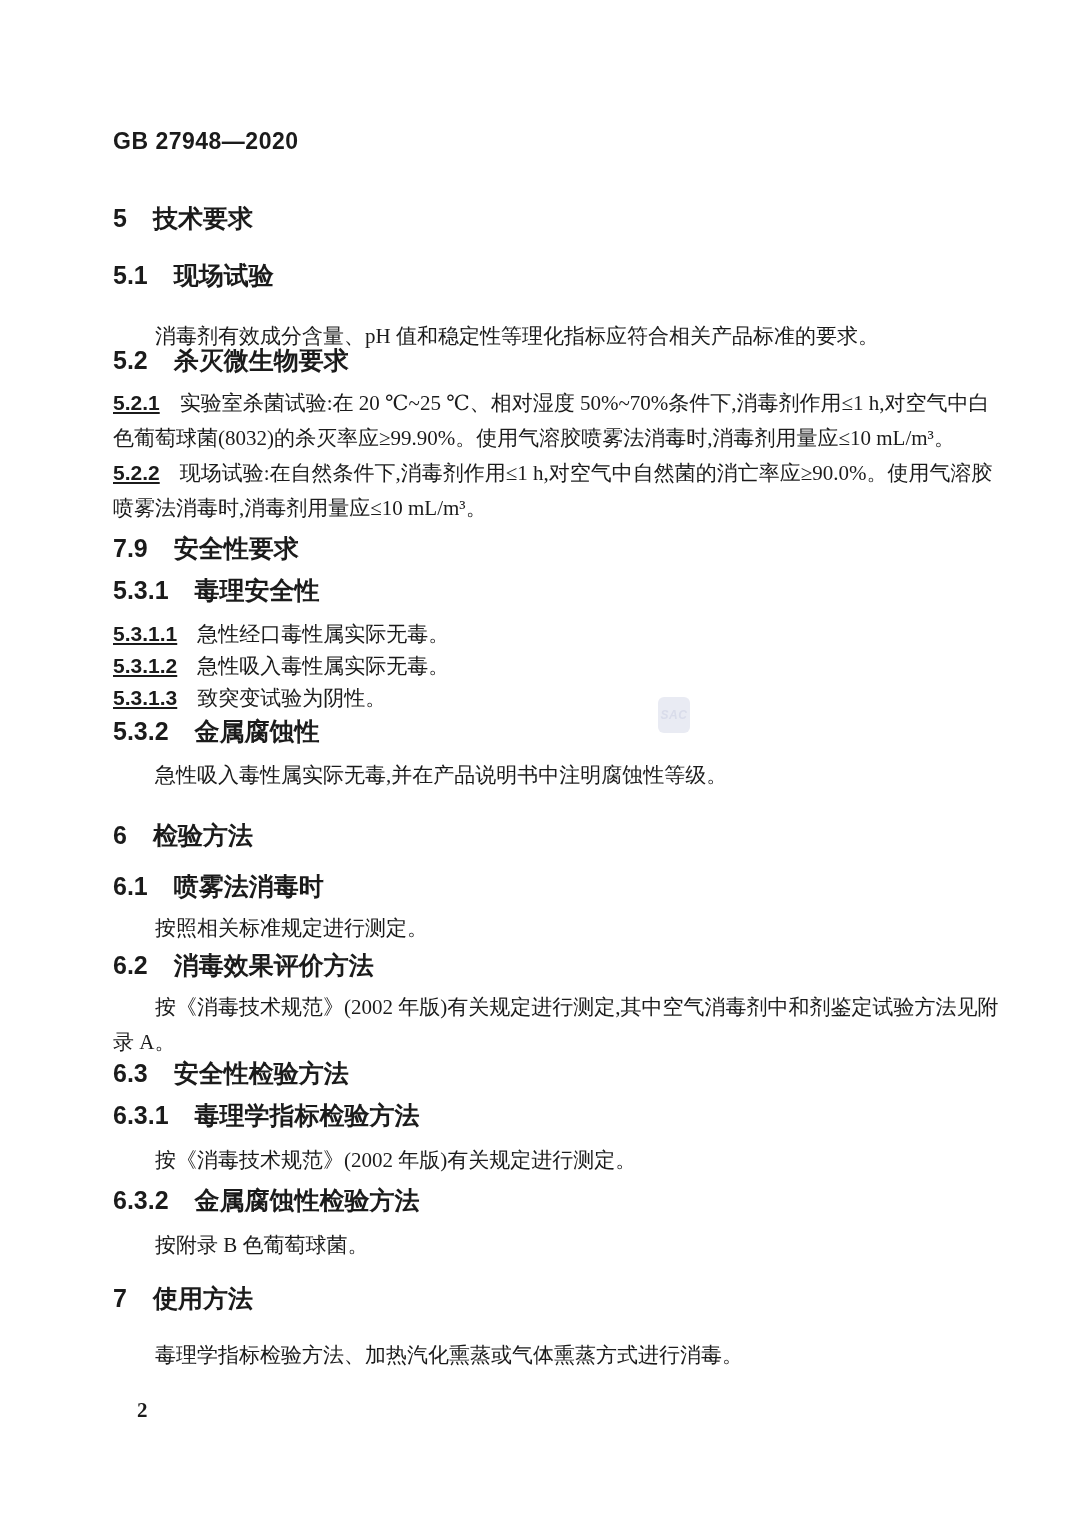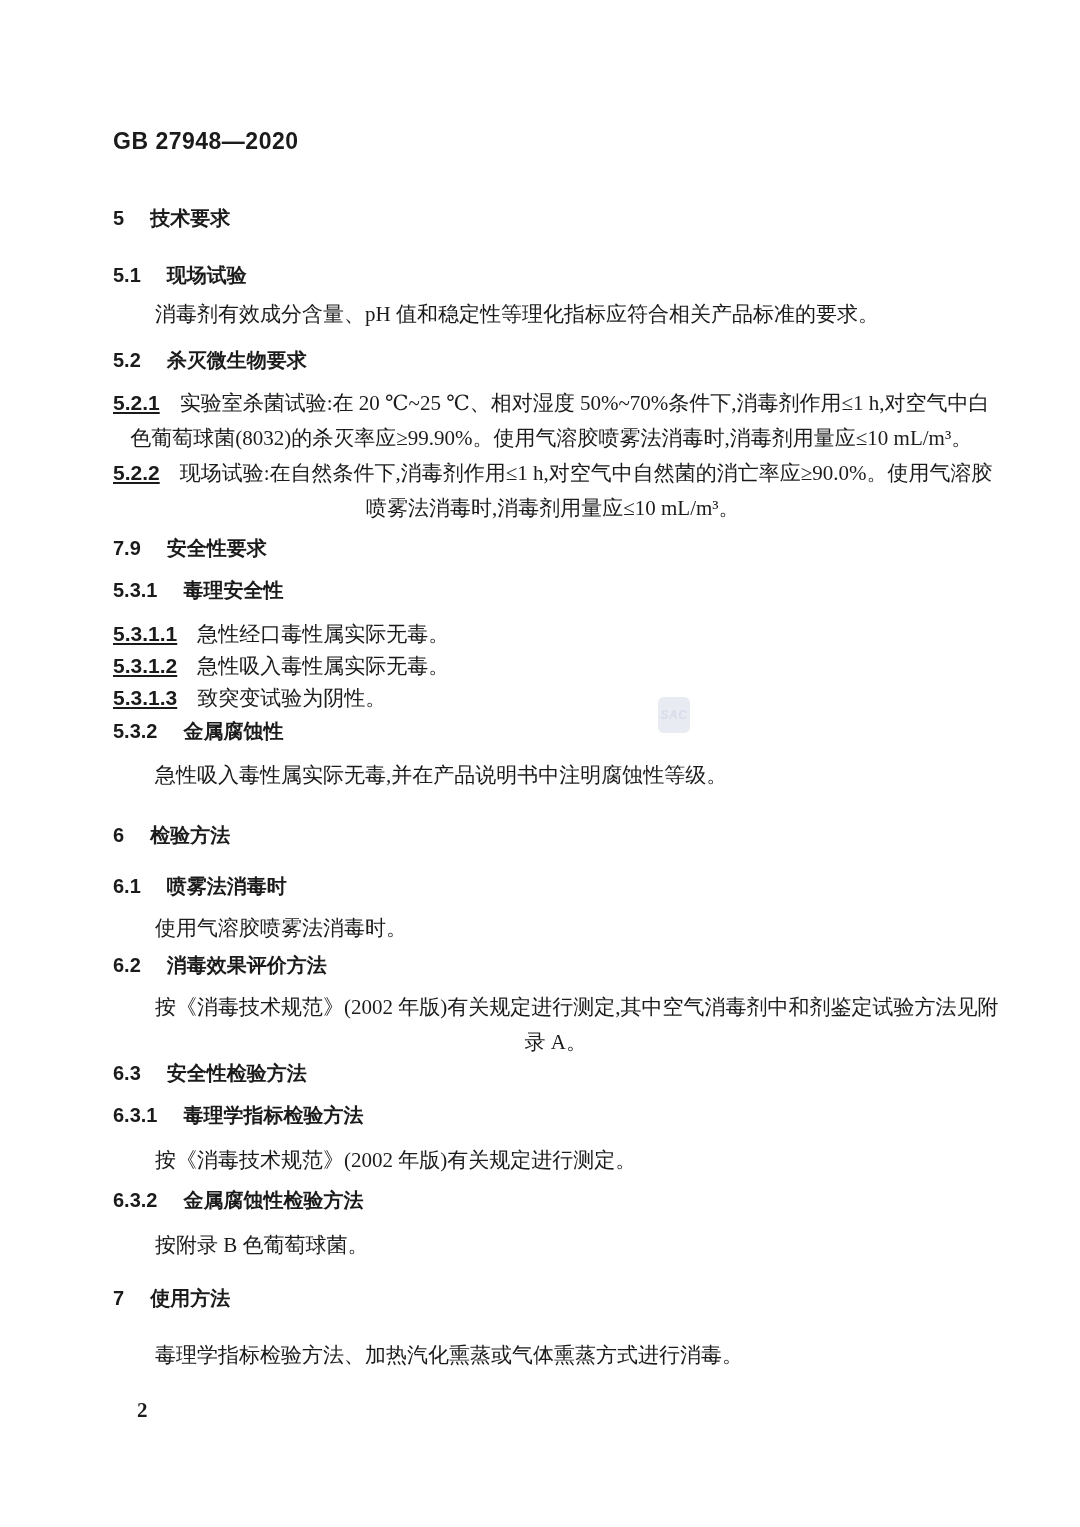--- a/index.html
+++ b/index.html
@@ -9,31 +9,31 @@
   }
   .page {
     position:relative;
     width:1080px;
     height:1527px;
     margin:0 auto;
     background:#ffffff;
     color:#1b1b1b;
     overflow:hidden;
   }
-  .abs { position:absolute; left:113px; white-space:nowrap;text-align:center; }
+  .abs { position:absolute; left:113px; white-space:nowrap; }
   .std-no {
     font-family:"Liberation Sans","DejaVu Sans",sans-serif;
     font-weight:bold;
     font-size:23px;
     letter-spacing:0.5px;
   }
   .sec-heading {
     font-family:"Liberation Sans","DejaVu Sans",sans-serif;
     font-weight:bold;
-    font-size:20px;
+    font-size:25px;
     line-height:28px;
   }
   .sec-heading .num { display:inline-block; margin-right:26px; }
   .body-line {
     font-size:21px;
     line-height:35px;
   }
   .body-line .num {
     font-family:"Liberation Sans","DejaVu Sans",sans-serif;
     font-weight:bold;
@@ -68,21 +68,21 @@
   <div class="abs std-no" style="top:128px">GB 27948—2020</div>
 
   <div class="abs sec-heading" style="top:204px">
     <span class="num">5</span><span>技术要求</span>
   </div>
 
   <div class="abs sec-heading" style="top:261px">
     <span class="num">5.1</span><span>现场试验</span>
   </div>
 
-  <div class="abs indent body-line" style="top:297px">消毒剂有效成分含量、pH 值和稳定性等理化指标应符合相关产品标准的要求。</div>
+  <div class="abs indent body-line" style="top:319px">消毒剂有效成分含量、pH 值和稳定性等理化指标应符合相关产品标准的要求。</div>
 
   <div class="abs sec-heading" style="top:346px">
     <span class="num">5.2</span><span>杀灭微生物要求</span>
   </div>
 
   <div class="abs" style="top:385px">
     <div class="body-line"><span class="num">5.2.1</span><span>实验室杀菌试验:在 20 ℃~25 ℃、相对湿度 50%~70%条件下,消毒剂作用≤1 h,对空气中白</span></div>
     <div class="body-line">色葡萄球菌(8032)的杀灭率应≥99.90%。使用气溶胶喷雾法消毒时,消毒剂用量应≤10 mL/m³。</div>
   </div>
 
@@ -120,21 +120,21 @@
   <div class="abs indent body-line" style="top:758px">急性吸入毒性属实际无毒,并在产品说明书中注明腐蚀性等级。</div>
 
   <div class="abs sec-heading" style="top:821px">
     <span class="num">6</span><span>检验方法</span>
   </div>
 
   <div class="abs sec-heading" style="top:872px">
     <span class="num">6.1</span><span>喷雾法消毒时</span>
   </div>
 
-  <div class="abs indent body-line" style="top:911px">使用气溶胶喷雾法消毒时。</div>
+  <div class="abs indent body-line" style="top:911px">按照相关标准规定进行测定。</div>
 
   <div class="abs sec-heading" style="top:951px">
     <span class="num">6.2</span><span>消毒效果评价方法</span>
   </div>
 
   <div class="abs" style="top:990px">
     <div class="body-line" style="padding-left:42px">按《消毒技术规范》(2002 年版)有关规定进行测定,其中空气消毒剂中和剂鉴定试验方法见附</div>
     <div class="body-line">录 A。</div>
   </div>
 

